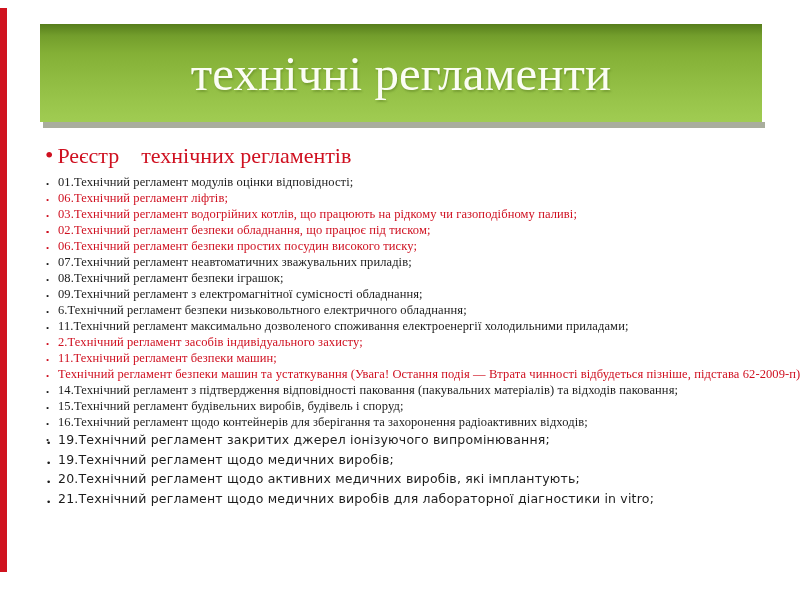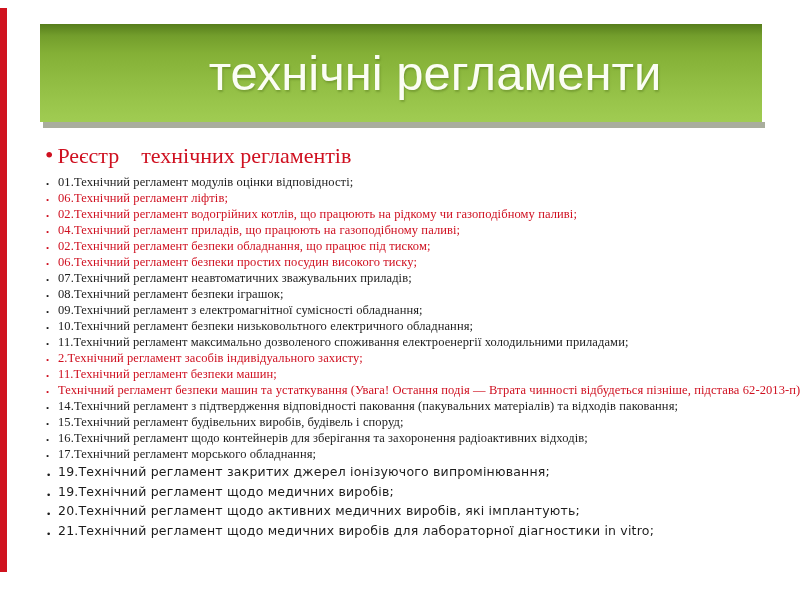--- a/index.html
+++ b/index.html
@@ -28,28 +28,27 @@
     content: "";
     position: absolute;
     left: 3px; top: 100%;
     width: 100%; height: 6px;
     background: rgba(148, 153, 132, 0.8);
   }
   .banner-title {
     width: 100%;
     text-align: center;
     margin-top: 21px;
-    font-family: Liberation Sans, sans-serif;
+    font-family: Liberation Serif, serif;
     font-size: 49px;
     font-weight: 400;
     color: #fbfdf4;
     letter-spacing: 0px;
     text-shadow: 1px 2px 2px rgba(70, 100, 20, 0.35);
     white-space: nowrap;
-    padding-left: 34px;
   }
   .content {
     position: absolute;
     left: 45px; top: 143px;
     width: 725px;
   }
   .heading-row {
     display: flex;
     align-items: baseline;
     gap: 4px;
@@ -107,36 +106,36 @@
   </div>
 
   <div class="content">
     <div class="heading-row">
       <span class="h-bullet">•</span>
       <span class="h-text">Реєстр    технічних регламентів</span>
     </div>
     <ul class="reg-list" id="reg-list">
         <li class="item black serif"><span class="bullet">•</span><span class="txt">01.Технічний регламент модулів оцінки відповідності;</span></li>
         <li class="item red serif"><span class="bullet">•</span><span class="txt">06.Технічний регламент ліфтів;</span></li>
-        <li class="item red serif"><span class="bullet">•</span><span class="txt">02.Технічний регламент водогрійних котлів, що працюють на рідкому чи газоподібному паливі;</span></li>
-        <li class="item red serif"><span class="bullet">•</span><span class="txt">04.Технічний регламент приладів, що працюють на газоподібному паливі;</span></li>
+        <li class="item red serif"><span class="bullet">•</span><span class="txt">03.Технічний регламент водогрійних котлів, що працюють на рідкому чи газоподібному паливі;</span></li>
+        <li class="item red serif"><span class="bullet">•</span></li>
         <li class="item red serif"><span class="bullet">•</span><span class="txt">02.Технічний регламент безпеки обладнання, що працює під тиском;</span></li>
         <li class="item red serif"><span class="bullet">•</span><span class="txt">06.Технічний регламент безпеки простих посудин високого тиску;</span></li>
         <li class="item black serif"><span class="bullet">•</span><span class="txt">07.Технічний регламент неавтоматичних зважувальних приладів;</span></li>
         <li class="item black serif"><span class="bullet">•</span><span class="txt">08.Технічний регламент безпеки іграшок;</span></li>
         <li class="item black serif"><span class="bullet">•</span><span class="txt">09.Технічний регламент з електромагнітної сумісності обладнання;</span></li>
-        <li class="item black serif"><span class="bullet">•</span><span class="txt">10.Технічний регламент безпеки низьковольтного електричного обладнання;</span></li>
+        <li class="item black serif"><span class="bullet">•</span><span class="txt">6.Технічний регламент безпеки низьковольтного електричного обладнання;</span></li>
         <li class="item black serif"><span class="bullet">•</span><span class="txt">11.Технічний регламент максимально дозволеного споживання електроенергії холодильними приладами;</span></li>
         <li class="item red serif"><span class="bullet">•</span><span class="txt">2.Технічний регламент засобів індивідуального захисту;</span></li>
         <li class="item red serif"><span class="bullet">•</span><span class="txt">11.Технічний регламент безпеки машин;</span></li>
-        <li class="item red serif"><span class="bullet">•</span><span class="txt">Технічний регламент безпеки машин та устаткування (Увага! Остання подія — Втрата чинності відбудеться пізніше, підстава 62-2013-п)</span></li>
+        <li class="item red serif"><span class="bullet">•</span><span class="txt">Технічний регламент безпеки машин та устаткування (Увага! Остання подія — Втрата чинності відбудеться пізніше, підстава 62-2009-п)</span></li>
         <li class="item black serif"><span class="bullet">•</span><span class="txt">14.Технічний регламент з підтвердження відповідності паковання (пакувальних матеріалів) та відходів паковання;</span></li>
         <li class="item black serif"><span class="bullet">•</span><span class="txt">15.Технічний регламент будівельних виробів, будівель і споруд;</span></li>
         <li class="item black serif"><span class="bullet">•</span><span class="txt">16.Технічний регламент щодо контейнерів для зберігання та захоронення радіоактивних відходів;</span></li>
-        <li class="item black serif"><span class="bullet">•</span><span class="txt">17.Технічний регламент морського обладнання;</span></li>
+        <li class="item black serif"><span class="bullet">•</span></li>
         <li class="item black sans"><span class="bullet">•</span><span class="txt">19.Технічний регламент закритих джерел іонізуючого випромінювання;</span></li>
         <li class="item black sans"><span class="bullet">•</span><span class="txt">19.Технічний регламент щодо медичних виробів;</span></li>
         <li class="item black sans"><span class="bullet">•</span><span class="txt">20.Технічний регламент щодо активних медичних виробів, які імплантують;</span></li>
         <li class="item black sans"><span class="bullet">•</span><span class="txt">21.Технічний регламент щодо медичних виробів для лабораторної діагностики in vitro;</span></li>
       </ul>
   </div>
 
 </div>
 
 </body></html>

